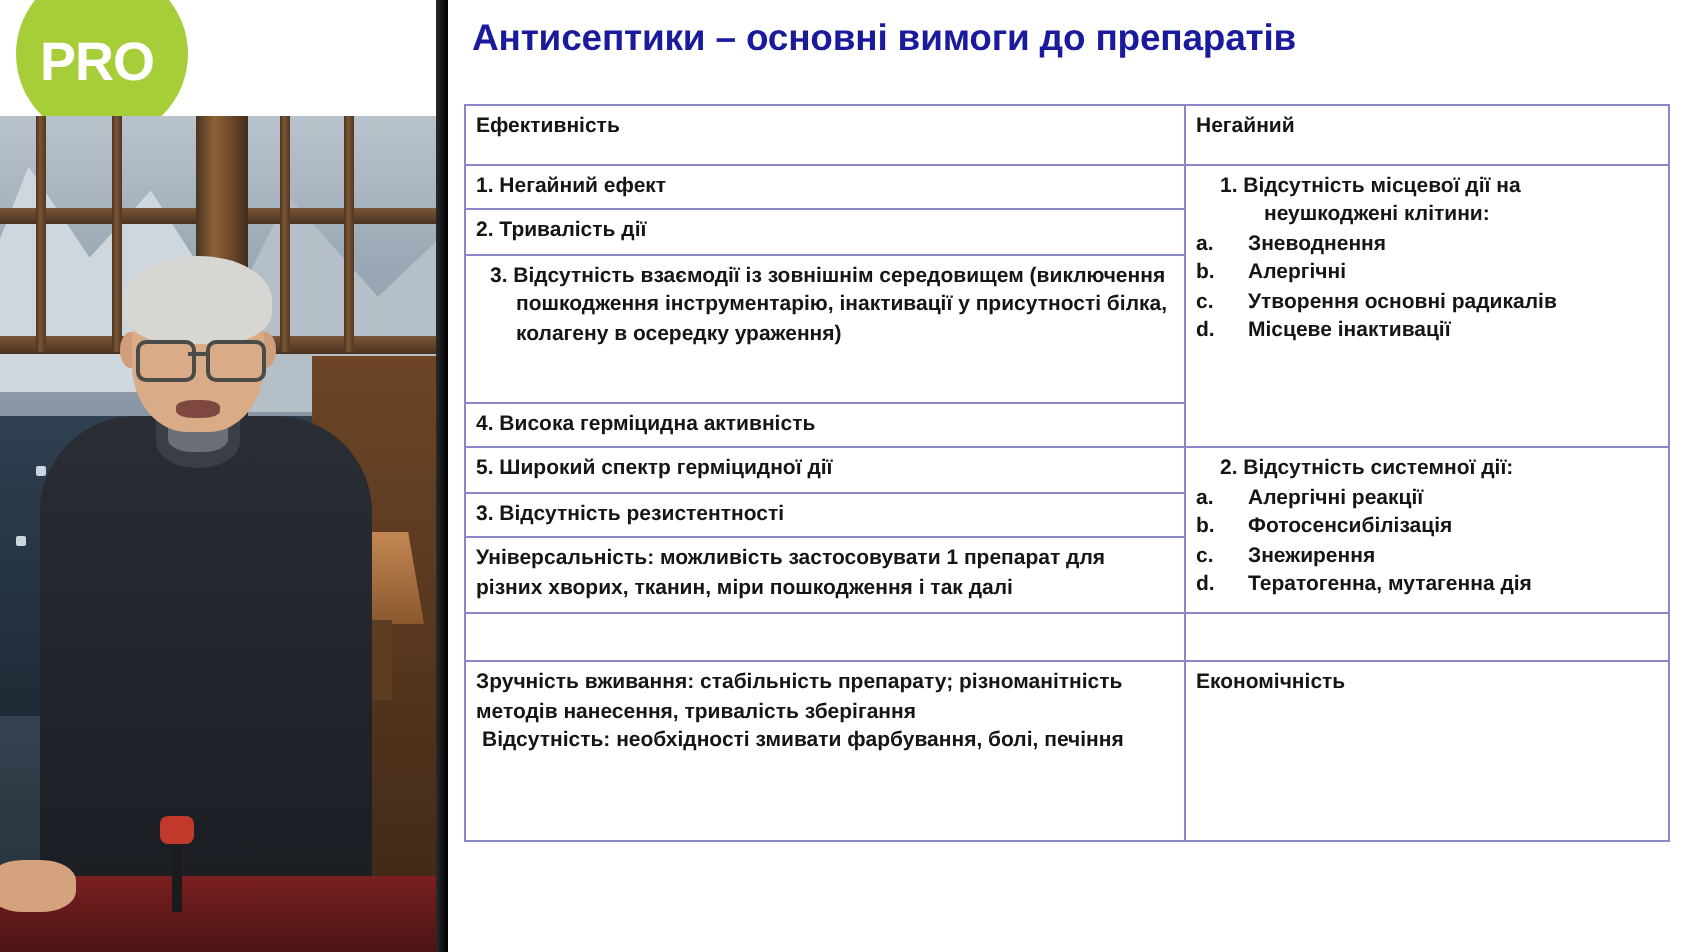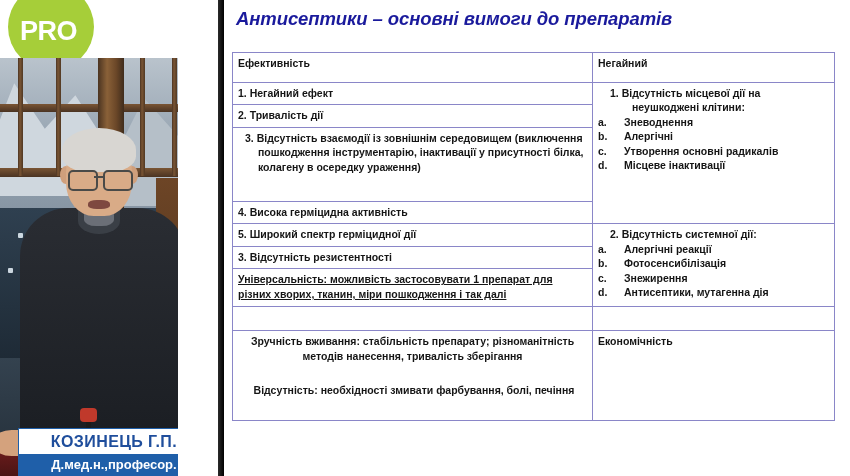--- a/index.html
+++ b/index.html
@@ -5,21 +5,21 @@
   html,body{margin:0;padding:0;}
   body{
     width:850px;height:476px;overflow:hidden;
     background:#ffffff;
     font-family:"Liberation Sans","DejaVu Sans",sans-serif;
   }
   #root{position:relative;width:850px;height:476px;background:#fff;}
 
   
   .video-panel{
-    position:absolute;left:0;top:0;width:178px;height:476px;
+    position:absolute;left:0;top:0;width:218px;height:476px;
     background:#6d28d9;overflow:hidden;
   }
   .logo-bar{
     position:absolute;left:0;top:0;width:218px;height:58px;
     background:#ffffff;overflow:hidden;z-index:6;
   }
   .logo-circle{
     position:absolute;left:8px;top:-16px;width:86px;height:86px;
     border-radius:50%;background:#a6ce39;
   }
@@ -131,21 +131,21 @@
   .panel-edge{
     position:absolute;left:218px;top:0;width:6px;height:476px;
     background:linear-gradient(90deg,#2b2b2b,#000000);z-index:8;
   }
 
   
   .slide{position:absolute;left:224px;top:0;width:626px;height:476px;background:#ffffff;}
   .slide-title{
     position:absolute;left:12px;top:8px;
     font-size:18.5px;font-weight:bold;color:#1a1a9c;
-    letter-spacing:-0.1px;white-space:nowrap;font-style:italic;
+    letter-spacing:-0.1px;white-space:nowrap;
   }
 
   table.req{
     position:absolute;left:8px;top:52px;width:582px;
     border-collapse:collapse;table-layout:fixed;
   }
   table.req td{
     border:1px solid #8a86c8;
     vertical-align:top;
     padding:3px 5px 4px 5px;
@@ -221,24 +221,20 @@
         <div class="mic-stem"></div>
         <div class="mic-head"></div>
       </div>
     </div>
 
     <div class="logo-bar">
       <div class="logo-circle"></div>
       <div class="logo-pro">PRO</div>
     </div>
 
-    <div class="nameplate">
-      <div class="np-top">КОЗИНЕЦЬ Г.П.</div>
-      <div class="np-bottom">Д.мед.н.,професор.</div>
-    </div>
   </div>
   <div class="panel-edge"></div>
 
   <div class="slide">
     <div class="slide-title">Антисептики – основні вимоги до препаратів</div>
 
     <table class="req">
       <tbody>
         <tr>
           <td class="colL hdr">Ефективність</td>
@@ -294,41 +290,41 @@
             <div class="letter-row">
               <span class="lt">b.</span>
               <span class="tx">Фотосенсибілізація</span>
             </div>
             <div class="letter-row">
               <span class="lt">c.</span>
               <span class="tx">Знежирення</span>
             </div>
             <div class="letter-row">
               <span class="lt">d.</span>
-              <span class="tx">Антисептики, мутагенна дія</span>
+              <span class="tx">Тератогенна, мутагенна дія</span>
             </div>
           </td>
         </tr>
 
         <tr>
           <td class="colL">3. Відсутність резистентності</td>
         </tr>
 
         <tr>
-          <td class="colL" style="height:30px;text-decoration:underline;">Універсальність: можливість застосовувати 1 препарат для різних хворих, тканин, міри пошкодження і так далі</td>
+          <td class="colL" style="height:30px;">Універсальність: можливість застосовувати 1 препарат для різних хворих, тканин, міри пошкодження і так далі</td>
         </tr>
 
         <tr>
           <td class="colL empty-cell"></td>
           <td class="colR empty-cell"></td>
         </tr>
 
         <tr>
-          <td class="colL" style="height:82px;text-align:center;">
+          <td class="colL" style="height:82px;">
             <span class="ind">Зручність вживання: стабільність препарату; різноманітність методів нанесення, тривалість зберігання</span>
-            <span class="ind" style="padding-left:3px;margin-top:20px;">Відсутність: необхідності змивати фарбування, болі, печіння</span>
+            <span class="ind" style="padding-left:3px;">Відсутність: необхідності змивати фарбування, болі, печіння</span>
           </td>
           <td class="colR">Економічність</td>
         </tr>
       </tbody>
     </table>
   </div>
 </div>
 
 </body></html>

